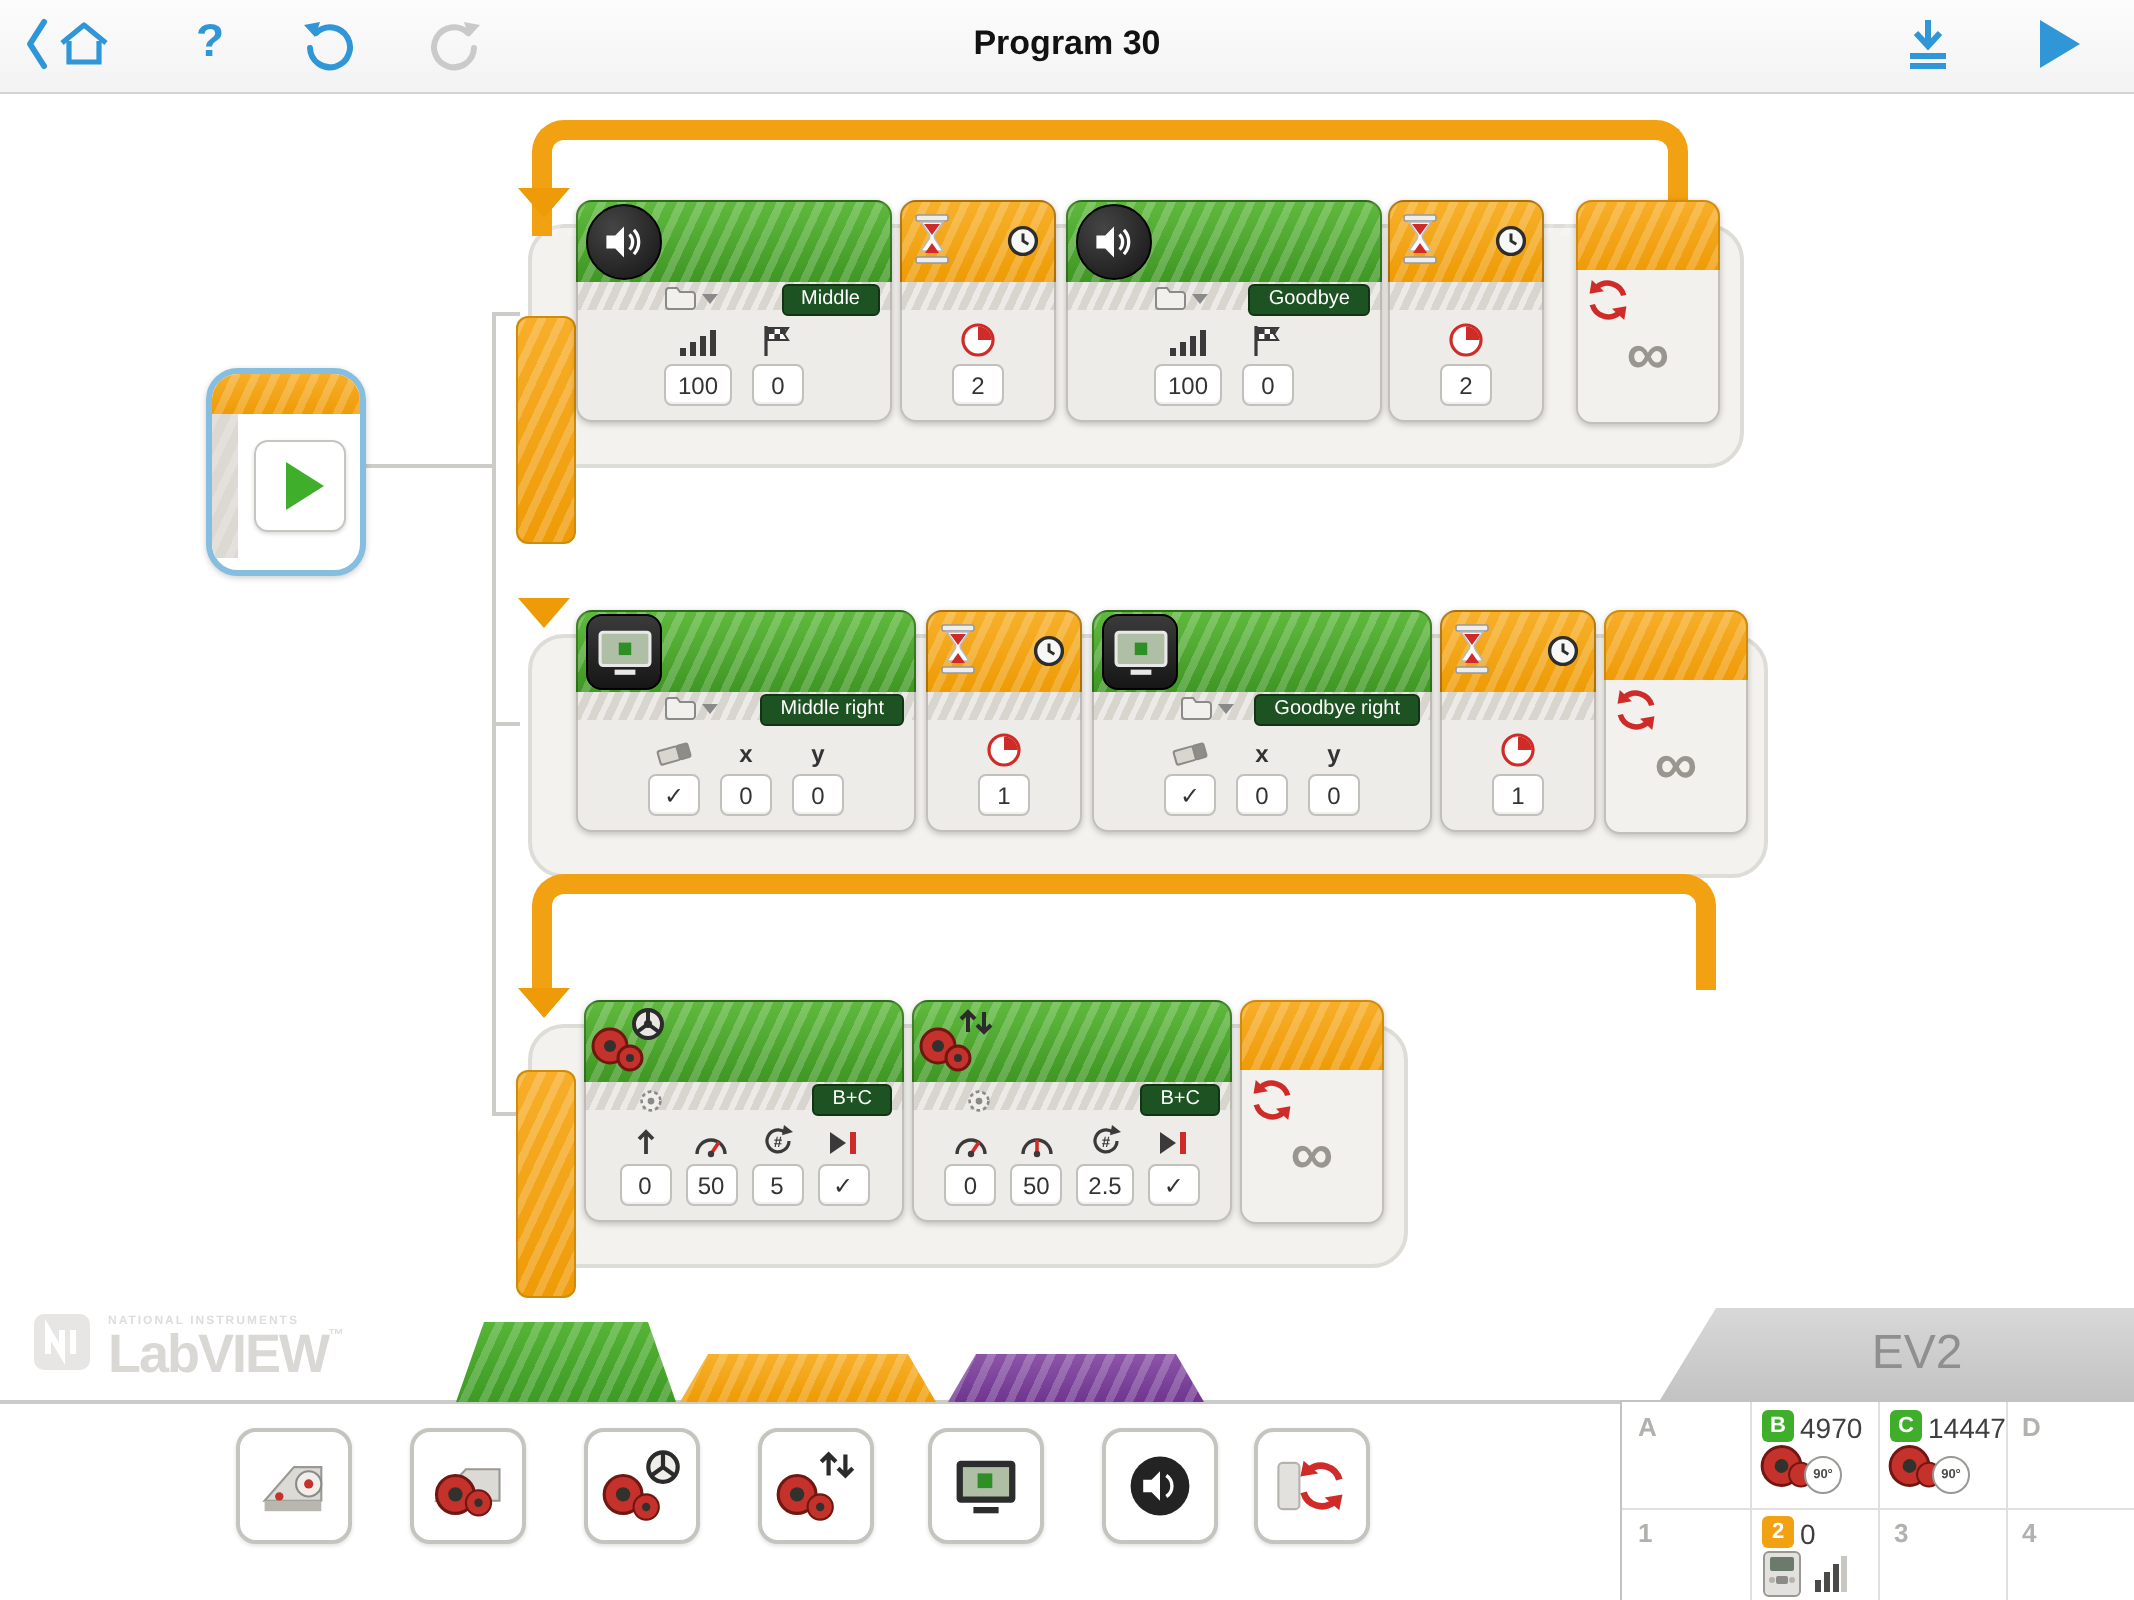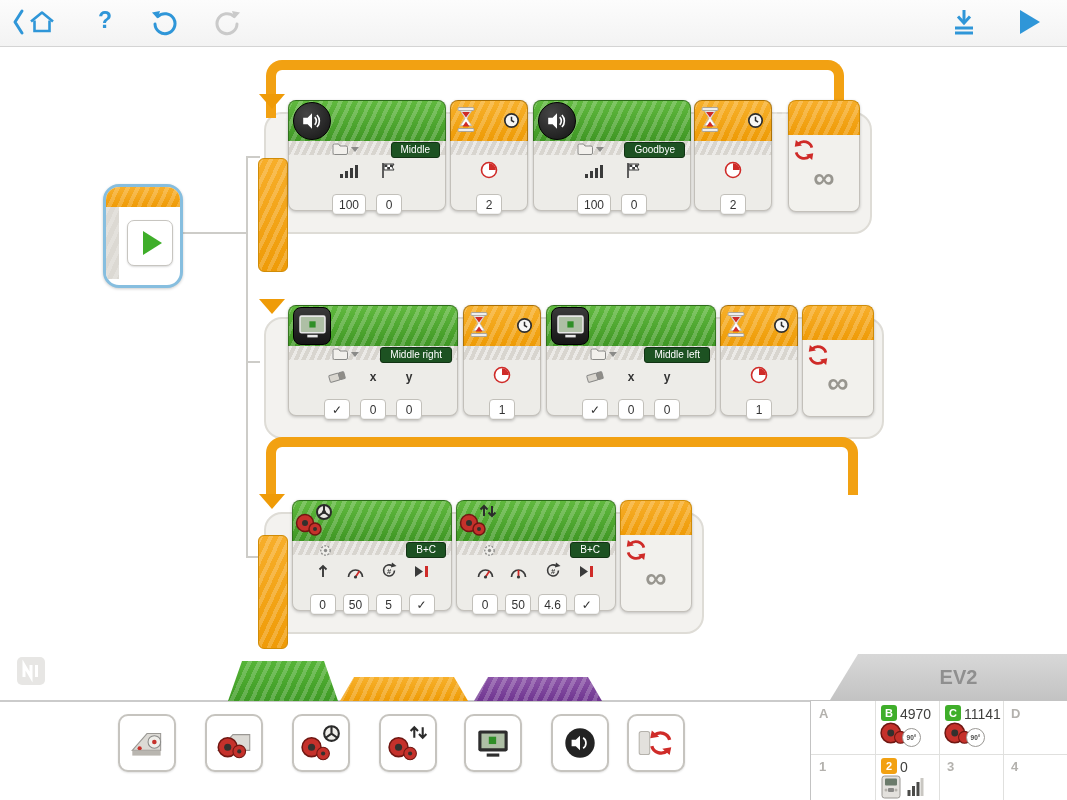--- a/index.html
+++ b/index.html
@@ -48,21 +48,21 @@
                display:flex;align-items:center;justify-content:center;z-index:2;}
   .icon-square{position:absolute;left:5px;top:2px;width:36px;height:36px;border-radius:8px;
                background:linear-gradient(#3a3a3a,#161616);border:1px solid #000;
                display:flex;align-items:center;justify-content:center;z-index:2;}
   .icon-free{position:absolute;left:3px;top:3px;z-index:2;}
   .blk-mode{position:absolute;right:6px;top:42px;background:#1d5222;color:#fff;font-size:10px;
             line-height:14px;padding:0 9px;border-radius:3px;border:1px solid #123314;z-index:3;white-space:nowrap;}
   .folder-wrap{position:absolute;left:44px;top:43px;z-index:3;display:flex;align-items:center;gap:2px;}
   .caret-down{width:0;height:0;border-left:4px solid transparent;border-right:4px solid transparent;
               border-top:5px solid #8a8a88;}
-  .param{display:flex;flex-direction:column;align-items:center;gap:15px;}
+  .param{display:flex;flex-direction:column;align-items:center;gap:3px;}
   .p-ico{height:20px;display:flex;align-items:flex-end;justify-content:center;
          font-size:12px;font-weight:bold;color:#333;}
   .pill{min-width:34px;height:21px;background:#fff;border:1px solid #c2c0ba;border-radius:4px;
         font-size:12px;color:#333;display:flex;align-items:center;justify-content:center;
         padding:0 5px;box-sizing:border-box;box-shadow:inset 0 -1px 0 rgba(0,0,0,.06);}
   .pill.sm{min-width:26px;}
   .hourglass-pos{position:absolute;left:7px;top:7px;z-index:2;}
   .modeclock-pos{position:absolute;right:8px;top:12px;z-index:2;}
   .loopend-header{position:relative;height:34px;border-radius:8px 8px 0 0;
                   background:linear-gradient(#f7ae2a,#ef9b07);border:1px solid #d08c08;border-bottom:none;}
@@ -97,21 +97,21 @@
   .brand-text-col{display:flex;flex-direction:column;line-height:1;}
   .brand-sub{font-size:6px;letter-spacing:1px;color:#dedddb;font-weight:bold;}
   .brand-main{font-size:27px;font-weight:bold;color:#d9d8d5;letter-spacing:-1px;}
   .brand-tm{font-size:8px;color:#dedddb;vertical-align:top;}
 
   
   .hw-header{position:absolute;left:830px;top:654px;width:237px;height:46px;z-index:11;
              background:linear-gradient(#d8d8d8,#c3c3c3);
              clip-path:polygon(28px 0,100% 0,100% 100%,0 100%);
              display:flex;align-items:center;justify-content:center;}
-  .hw-title{font-size:20px;font-weight:bold;color:#8f8f8f;padding-left:20px;}
+  .hw-title{font-size:24px;font-weight:normal;color:#8f8f8f;padding-left:20px;}
   .hw-body{position:absolute;left:810px;top:700px;width:257px;height:100px;background:#fff;
            border-left:1px solid #c3c3c3;border-top:1px solid #c3c3c3;z-index:11;box-sizing:border-box;}
   .hw-vline{position:absolute;top:0;width:1px;height:100%;background:#e0e0de;}
   .hw-hline{position:absolute;left:0;top:53px;width:100%;height:1px;background:#e0e0de;}
   .hw-cell{position:absolute;width:64px;box-sizing:border-box;}
   .port-letter{position:absolute;left:8px;top:5px;font-size:13px;font-weight:bold;color:#b3b1ad;}
   .port-badge{position:absolute;left:6px;top:4px;width:16px;height:16px;border-radius:3px;color:#fff;
               font-size:11px;font-weight:bold;display:flex;align-items:center;justify-content:center;}
   .port-badge.green{background:#3fae2a;}
   .port-badge.orangeb{background:#f2a112;}
@@ -147,20 +147,21 @@
       </span>
     </div>
     <div class="tb-btn" style="left:212px;">
       <span>
         <svg width="30" height="28" viewBox="0 0 30 28">
           <path d="M25 16a10 10 0 1 1-3-7.5" fill="none" stroke="#cacaca" stroke-width="3" stroke-linecap="round"></path>
           <polygon points="20,3 28,4.5 22.5,10.5" fill="#cacaca"></polygon>
         </svg>
       </span>
     </div>
+    <div class="tb-title">Program 30</div>
     <div class="tb-btn" style="left:950px;">
       <span>
         <svg width="28" height="28" viewBox="0 0 28 28">
           <path d="M14 2v11" stroke="#2f96d8" stroke-width="3"></path>
           <path d="M8 8.5L14 15l6-6.5" fill="none" stroke="#2f96d8" stroke-width="3"></path>
           <path d="M5 20h18M5 25h18" stroke="#2f96d8" stroke-width="3"></path>
         </svg>
       </span>
     </div>
     <div class="tb-btn" style="left:1018px;">
@@ -447,21 +448,21 @@
           <rect x="8" y="20" width="10" height="2.5" fill="#e8e8e8"></rect>
         </svg>
     </div>
     <div class="blk-sub"></div>
     <span class="folder-wrap">
       <svg width="17" height="13" viewBox="0 0 17 13">
           <path d="M1 2.5A1.5 1.5 0 0 1 2.5 1h4L8 3h6a1.5 1.5 0 0 1 1.5 1.5V10A1.5 1.5 0 0 1 14 11.5H2.5A1.5 1.5 0 0 1 1 10z" fill="#f2f0ec" stroke="#8a8a88"></path>
         </svg>
       <span class="caret-down"></span>
     </span>
-    <span class="blk-mode">Middle left</span>
+    <span class="blk-mode">Goodbye right</span>
     <div class="blk-body">
       <div class="param">
         <span class="p-ico">
           <svg width="19" height="15" viewBox="0 0 19 15">
               <g transform="rotate(-16 9 7)">
                 <rect x="1" y="4.5" width="10" height="7" rx="1" fill="#d9d6cf" stroke="#8a8a88"></rect>
                 <rect x="11" y="4.5" width="5.5" height="7" rx="1" fill="#8f8d88" stroke="#8a8a88"></rect>
               </g>
             </svg>
         </span>
@@ -634,21 +635,21 @@
         <span class="pill sm">50</span>
       </div>
       <div class="param">
         <span class="p-ico">
           <svg width="18" height="17" viewBox="0 0 18 17">
               <path d="M14.5 8.5a5.5 5.5 0 1 1-2-4.3" fill="none" stroke="#3a3a3a" stroke-width="1.6"></path>
               <polygon points="12,0.5 16.5,4 11,5.6" fill="#3a3a3a"></polygon>
               <text x="9" y="11.5" font-size="7.5" text-anchor="middle" fill="#3a3a3a" font-weight="bold">#</text>
             </svg>
         </span>
-        <span class="pill sm">4.6</span>
+        <span class="pill sm">2.5</span>
       </div>
       <div class="param">
         <span class="p-ico">
           <svg width="17" height="15" viewBox="0 0 17 15">
               <polygon points="2,2 2,13 10,7.5" fill="#3a3a3a"></polygon>
               <rect x="12" y="2" width="3" height="11" fill="#cf2b28"></rect>
             </svg>
         </span>
         <span class="pill sm">✓</span>
       </div>
@@ -670,20 +671,24 @@
     </div>
   </div>
 
   <div class="brand">
     <span>
       <svg width="30" height="30" viewBox="0 0 30 30">
           <rect x="1" y="1" width="28" height="28" rx="5" fill="#e7e6e4"></rect>
           <path d="M8 21V9l7 12V9" stroke="#fff" stroke-width="3" fill="none"></path>
           <rect x="19" y="9" width="3" height="12" fill="#fff"></rect>
         </svg>
+    </span>
+    <span class="brand-text-col">
+      <span class="brand-sub">NATIONAL INSTRUMENTS</span>
+      <span class="brand-main"><span>LabVIEW</span><span class="brand-tm">™</span></span>
     </span>
   </div>
 
   <div class="palette-line"></div>
   <div class="pal-tab" style="left:228px;top:661px;width:110px;height:40px;">
     <div class="tab-shape hatch" style="background:linear-gradient(#56b437,#3d9a24);"></div>
   </div>
   <div class="pal-tab" style="left:340px;top:677px;width:128px;height:24px;">
     <div class="tab-shape hatch" style="background:linear-gradient(#f7b02b,#ee9b05);"></div>
   </div>
@@ -775,21 +780,21 @@
         <svg width="28" height="24" viewBox="0 0 26 22">
             <circle cx="10" cy="11" r="9" fill="#c5312b" stroke="#701712" stroke-width="1.4"></circle>
             <circle cx="10" cy="11" r="3.2" fill="#33312e"></circle>
             <circle cx="19" cy="15" r="5.5" fill="#c5312b" stroke="#701712"></circle>
           </svg>
       </span>
       <span class="badge90">90°</span>
     </div>
     <div class="hw-cell" style="left:128px;top:0;height:53px;">
       <span class="port-badge green">C</span>
-      <span class="port-value">11141</span>
+      <span class="port-value">14447</span>
       <span class="abs" style="left:5px;top:20px;">
         <svg width="28" height="24" viewBox="0 0 26 22">
             <circle cx="10" cy="11" r="9" fill="#c5312b" stroke="#701712" stroke-width="1.4"></circle>
             <circle cx="10" cy="11" r="3.2" fill="#33312e"></circle>
             <circle cx="19" cy="15" r="5.5" fill="#c5312b" stroke="#701712"></circle>
           </svg>
       </span>
       <span class="badge90">90°</span>
     </div>
     <div class="hw-cell" style="left:192px;top:0;height:53px;">

